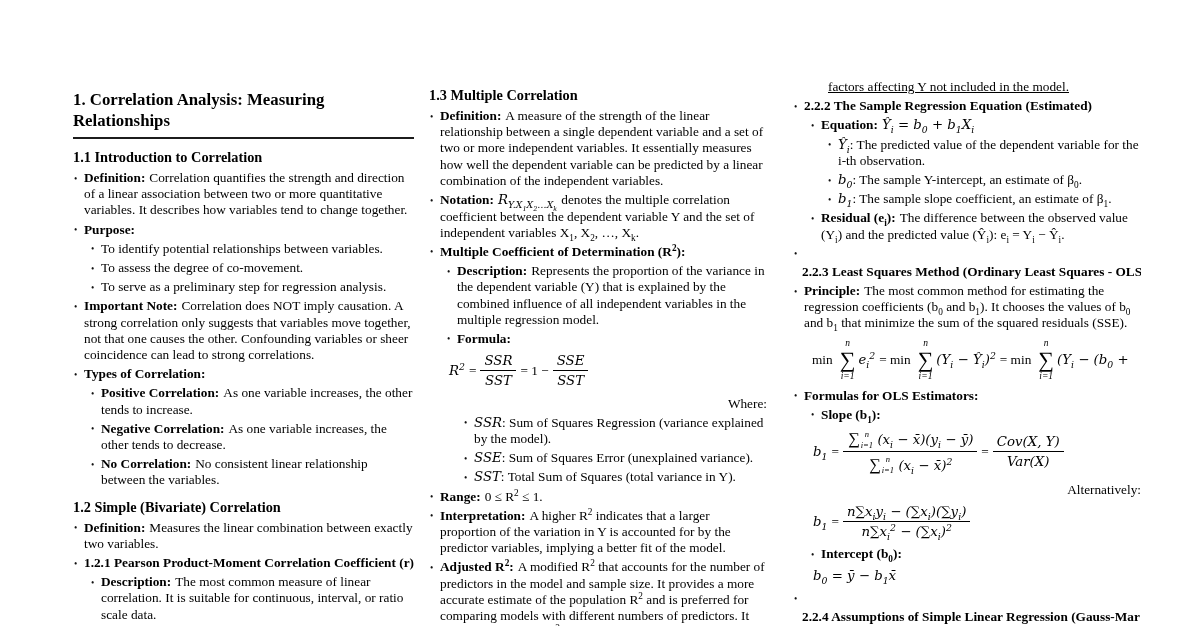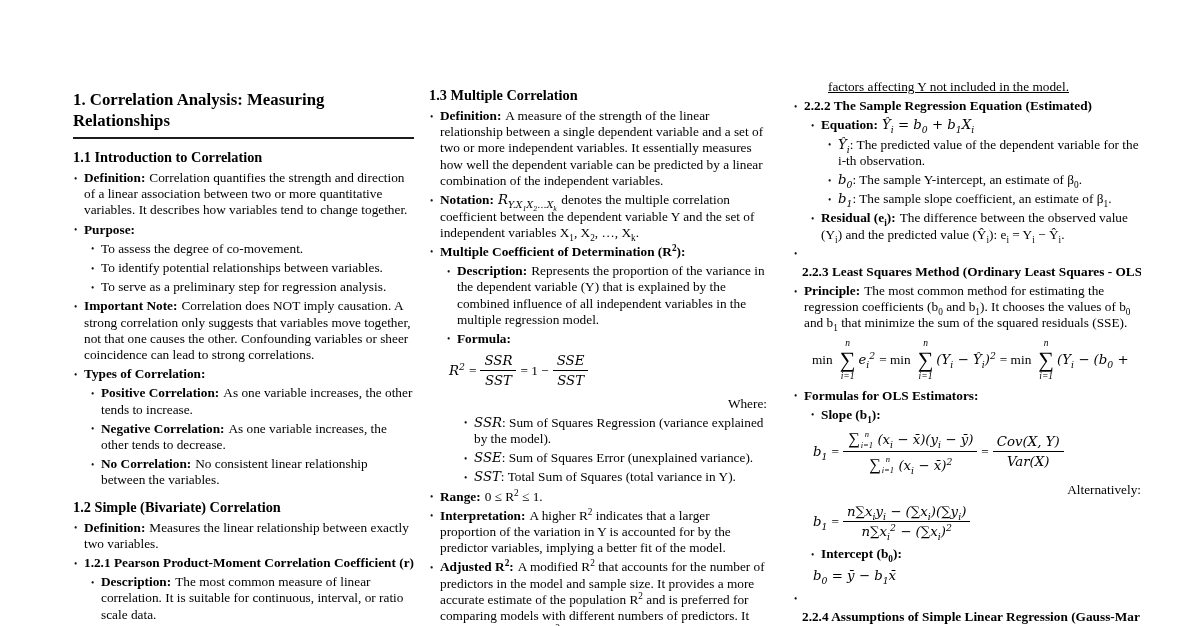--- a/index.html
+++ b/index.html
@@ -65,41 +65,41 @@
 <div class="col" id="col1">
   <h1>1. Correlation Analysis: Measuring Relationships</h1>
   <h2>1.1 Introduction to Correlation</h2>
   <ul>
     <li>
       <b class="lbl">Definition:</b><span>Correlation quantifies the strength and direction of a linear association between two or more quantitative variables. It describes how variables tend to change together.</span>
     </li>
     <li>
       <b class="lbl">Purpose:</b>
       <ul>
+        <li><span>To identify potential relationships between variables.</span></li>
         <li><span>To assess the degree of co-movement.</span></li>
-        <li><span>To identify potential relationships between variables.</span></li>
         <li><span>To serve as a preliminary step for regression analysis.</span></li>
       </ul>
     </li>
     <li>
       <b class="lbl">Important Note:</b><span>Correlation does NOT imply causation. A strong correlation only suggests that variables move together, not that one causes the other. Confounding variables or sheer coincidence can lead to strong correlations.</span>
     </li>
     <li>
       <b class="lbl">Types of Correlation:</b>
       <ul>
         <li><b class="lbl">Positive Correlation:</b><span>As one variable increases, the other tends to increase.</span></li>
         <li><b class="lbl">Negative Correlation:</b><span>As one variable increases, the other tends to decrease.</span></li>
         <li><b class="lbl">No Correlation:</b><span>No consistent linear relationship between the variables.</span></li>
       </ul>
     </li>
   </ul>
   <h2>1.2 Simple (Bivariate) Correlation</h2>
   <ul>
     <li>
-      <b class="lbl">Definition:</b><span>Measures the linear relationship between exactly two variables.</span>
+      <b class="lbl">Definition:</b><span>Measures the linear combination between exactly two variables.</span>
     </li>
     <li>
       <b>1.2.1 Pearson Product-Moment Correlation Coefficient (r)</b>
       <ul>
         <li>
           <b class="lbl">Description:</b><span>The most common measure of linear correlation. It is suitable for continuous, interval, or ratio scale data.</span>
         </li>
         <li>
           <b>Formula:</b>
           

